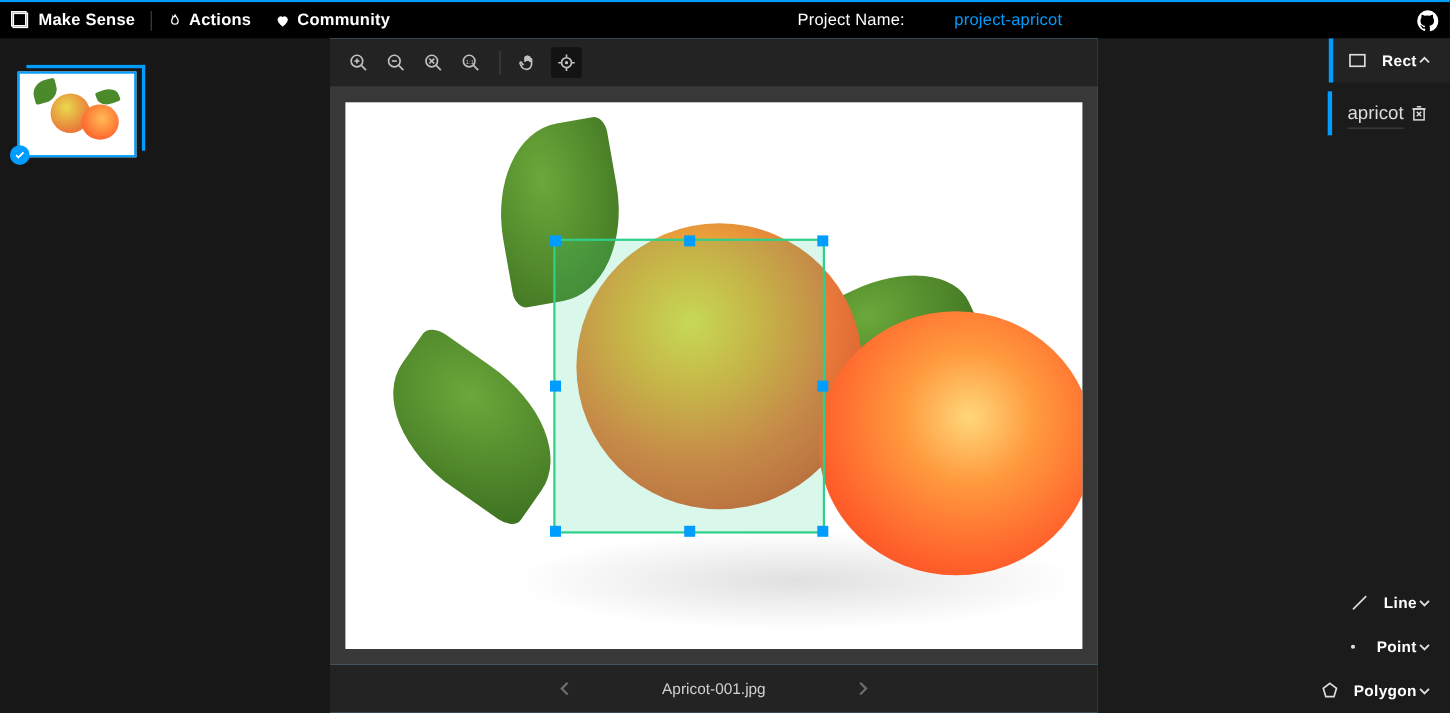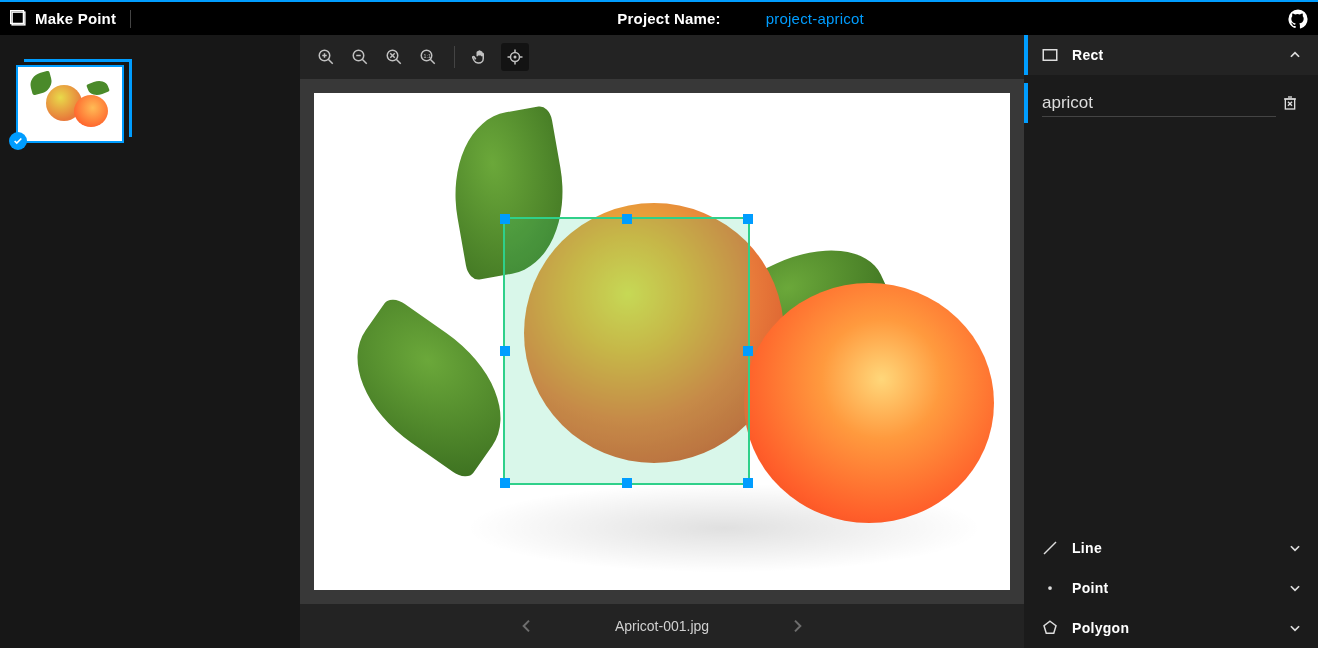--- a/index.html
+++ b/index.html
@@ -6,21 +6,21 @@
   html, body { width: 1318px; height: 648px; overflow: hidden; background: #171717; font-family: "Arial Narrow", Arial, sans-serif; color: #fff; }
   body { border-top: 2px solid #009dff; }
 
   
   .topbar { height: 33px; display: flex; align-items: center; padding: 0 10px; background: #000; font-size: 15px; letter-spacing: 0.2px; }
   .topbar .brand { display: flex; align-items: center; gap: 8px; font-weight: 700; font-stretch: condensed; }
   .topbar .divider { width: 1px; height: 18px; background: #444; margin: 0 14px; }
   .topbar .menu { display: flex; align-items: center; gap: 22px; font-weight: 700; font-stretch: condensed; }
   .topbar .menu .mi { display: flex; align-items: center; gap: 6px; cursor: pointer; }
   .topbar .center { flex: 1; display: flex; justify-content: center; align-items: center; gap: 10px; }
-  .topbar .center .lbl { font-weight: 700; font-stretch: condensed; padding-left: 48px; }
+  .topbar .center .lbl { font-weight: 400; font-stretch: condensed; padding-left: 48px; }
   .topbar .center .val { color: #009dff; font-weight: 500; margin-left: 35px; }
   .topbar .gh { cursor: pointer; }
 
   
   .main { display: flex; height: calc(648px - 35px); }
   .sidebar-left { width: 300px; background: #171717; padding: 30px 16px; }
   .thumb-wrap { position: relative; width: 110px; }
   .thumb { width: 108px; height: 78px; border: 2px solid #009dff; background: #fff; position: relative; overflow: hidden; cursor: pointer; }
   .thumb-decor { position: absolute; right: -6px; top: -6px; width: 108px; height: 78px; border-right: 3px solid #009dff; border-top: 3px solid #009dff; pointer-events: none; }
   .badge { position: absolute; left: -7px; bottom: -7px; width: 18px; height: 18px; border-radius: 50%; background: #009dff; display: flex; align-items: center; justify-content: center; }
@@ -47,21 +47,21 @@
   .bbox { position: absolute; border: 2px solid #2fd08a; background: rgba(47,208,138,0.18); }
   .handle { position: absolute; width: 10px; height: 10px; background: #009dff; }
   .h-tl { left: -5px; top: -5px; }  .h-tm { left: calc(50% - 5px); top: -5px; } .h-tr { right: -5px; top: -5px; }
   .h-ml { left: -5px; top: calc(50% - 5px); } .h-mr { right: -5px; top: calc(50% - 5px); }
   .h-bl { left: -5px; bottom: -5px; } .h-bm { left: calc(50% - 5px); bottom: -5px; } .h-br { right: -5px; bottom: -5px; }
 
   .bottombar { height: 44px; background: #232323; display: flex; align-items: center; justify-content: center; gap: 80px; color: #d0d0d0; font-size: 14px; font-stretch: condensed; }
   .bottombar .nav { cursor: pointer; opacity: 0.55; }
 
   
-  .panel-right { width: 294px; background: #1b1b1b; display: flex; flex-direction: column; }
+  .panel-right { width: 320px; background: #1b1b1b; display: flex; flex-direction: column; align-items: flex-end; }
   .tool-row { height: 40px; display: flex; align-items: center; padding: 0 16px 0 0; font-size: 14px; font-weight: 700; font-stretch: condensed; letter-spacing: 0.3px; border-left: 4px solid transparent; cursor: pointer; }
   .tool-row.expanded { border-left-color: #009dff; background: #232323; }
   .tool-row .ico { width: 44px; display: flex; justify-content: center; }
   .tool-row .name { flex: 1; }
   .label-list { flex: 1; padding: 8px 14px 0 0; }
   .label-item { height: 40px; display: flex; align-items: center; border-left: 4px solid #009dff; padding-left: 14px; font-size: 17px; color: #ddd; }
   .label-item .lname { flex: 1; border-bottom: 1px solid #444; height: 28px; display: flex; align-items: center; }
   .label-item .del { width: 28px; display: flex; justify-content: center; cursor: pointer; }
 
   svg { display: block; }
@@ -77,23 +77,41 @@
 <body>
 
 <div class="topbar">
   <div class="brand">
     <span>
       <svg width="17" height="17" viewBox="0 0 24 24" fill="none" stroke="#fff" stroke-width="2">
           <rect x="3" y="3" width="18" height="18"></rect>
           <rect x="1" y="1" width="18" height="18"></rect>
         </svg>
     </span>
-    <span>Make Point</span>
+    <span>Make Sense</span>
   </div>
   <div class="divider"></div>
+  <div class="menu">
+    <div class="mi">
+      <span>
+        <svg width="14" height="14" viewBox="0 0 24 24" fill="none" stroke="#fff" stroke-width="2">
+            <path d="M12 2c1 4 5 5 5 10a5 5 0 0 1-10 0c0-3 2-4 2-7 1 1 3 2 3-3z"></path>
+          </svg>
+      </span>
+      <span>Actions</span>
+    </div>
+    <div class="mi">
+      <span>
+        <svg width="14" height="14" viewBox="0 0 24 24" fill="#fff">
+            <path d="M12 21s-8-5.3-8-11a5 5 0 0 1 8-4 5 5 0 0 1 8 4c0 5.7-8 11-8 11z"></path>
+          </svg>
+      </span>
+      <span>Community</span>
+    </div>
+  </div>
   <div class="center">
     <span class="lbl">Project Name:</span>
     <span class="val">project-apricot</span>
   </div>
   <div class="gh">
     <svg width="20" height="20" viewBox="0 0 24 24" fill="#fff">
         <path d="M12 .5A11.5 11.5 0 0 0 .5 12c0 5.1 3.3 9.4 7.9 10.9.6.1.8-.3.8-.6v-2c-3.2.7-3.9-1.5-3.9-1.5-.5-1.3-1.3-1.7-1.3-1.7-1-.7.1-.7.1-.7 1.2.1 1.8 1.2 1.8 1.2 1 .1.8 1.8 2.7 1.3.1-.8.4-1.3.7-1.6-2.6-.3-5.3-1.3-5.3-5.8 0-1.3.5-2.3 1.2-3.1-.1-.3-.5-1.5.1-3.1 0 0 1-.3 3.2 1.2a11 11 0 0 1 5.8 0c2.2-1.5 3.2-1.2 3.2-1.2.6 1.6.2 2.8.1 3.1.8.8 1.2 1.8 1.2 3.1 0 4.5-2.7 5.5-5.3 5.8.4.4.8 1.1.8 2.2v3.2c0 .3.2.7.8.6A11.5 11.5 0 0 0 23.5 12 11.5 11.5 0 0 0 12 .5z"></path>
       </svg>
   </div>
 </div>

